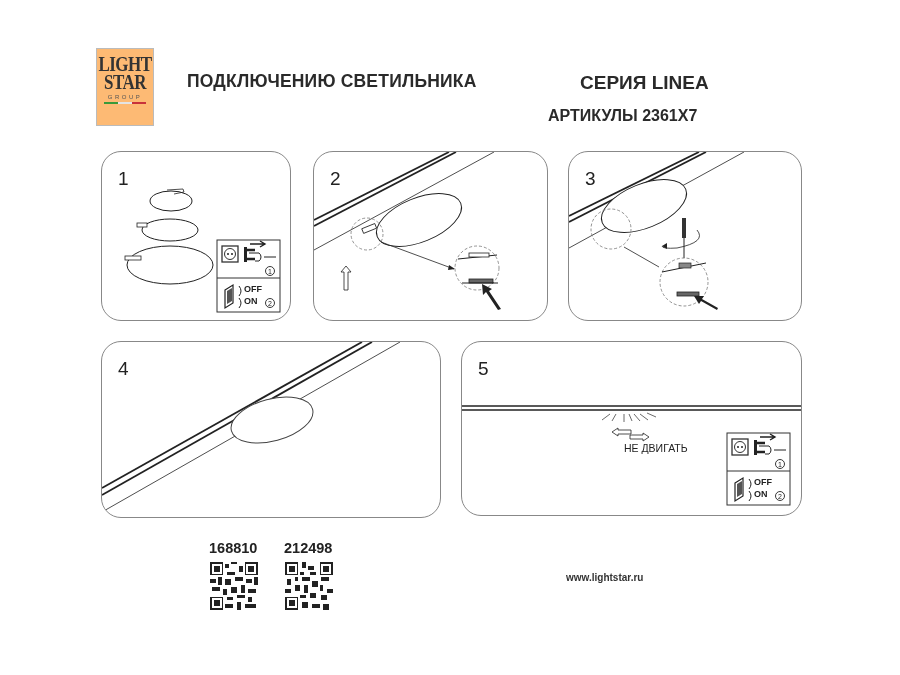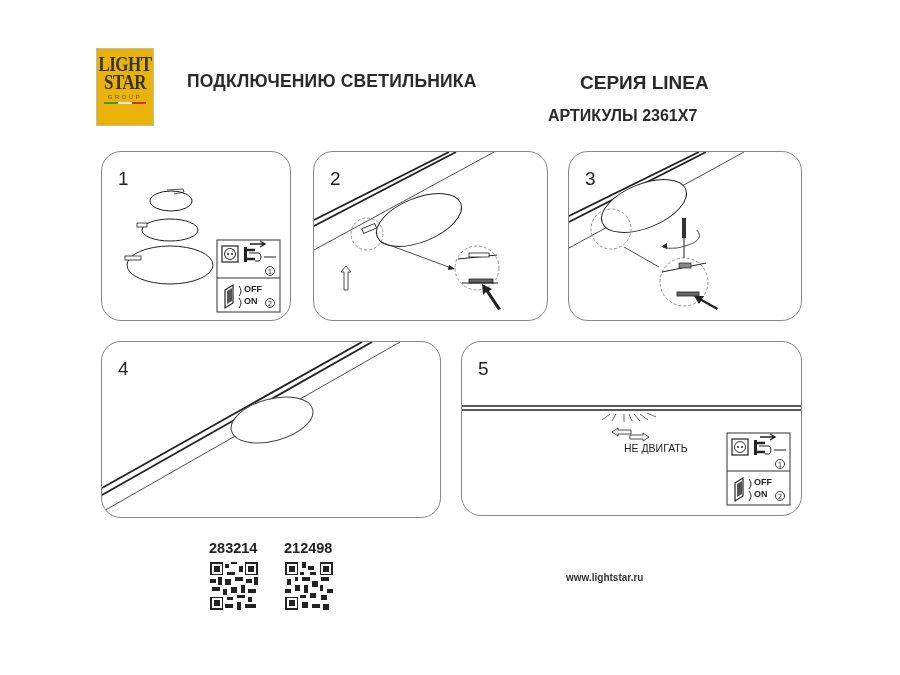--- a/index.html
+++ b/index.html
@@ -1,18 +1,18 @@
 <!DOCTYPE html>
 <html><head>
 <meta charset="utf-8">
 <style>
   html,body{margin:0;padding:0;background:#fff;}
   body{width:900px;height:675px;position:relative;overflow:hidden;font-family:"Liberation Sans",sans-serif;color:#222;}
   .abs{position:absolute;}
-  .logo{left:96px;top:48px;width:58px;height:78px;border:1px solid #bbb;box-sizing:border-box;text-align:center;background:#eab308;}
+  .logo{left:96px;top:48px;width:58px;height:78px;border:1px solid #bbb;box-sizing:border-box;text-align:center;background:#fdba74;}
   .logo .l1,.logo .l2{font-family:"Liberation Serif",serif;font-weight:bold;font-size:17px;line-height:15px;letter-spacing:-0.5px;color:#333;transform:scaleY(1.2);}
   .logo .l1{margin-top:8px;}
   .logo .l2{margin-top:3px;}
   .logo .g{font-size:6px;letter-spacing:2.5px;color:#555;margin-top:4px;}
   .flag{display:flex;justify-content:center;margin-top:2px;}
   .flag span{display:block;width:14px;height:2px;}
   .title{left:187px;top:70px;font-weight:bold;font-size:17.5px;line-height:22px;color:#2a2a2a;letter-spacing:0.2px;}
   .series{left:580px;top:72px;font-weight:bold;font-size:19px;color:#2a2a2a;}
   .articles{left:548px;top:107px;font-weight:bold;font-size:16px;color:#2a2a2a;}
   .panel{border:1px solid #888;border-radius:20px;background:#fff;overflow:hidden;box-sizing:border-box;}
@@ -152,21 +152,21 @@
     <path d="M150 90 l6 -4 v2 h13 v4 h-13 v2 z" fill="#fff" stroke="#222" stroke-width="0.8"></path>
     <path d="M187 95 l-6 -4 v2 h-13 v4 h13 v2 z" fill="#fff" stroke="#222" stroke-width="0.8"></path>
     <g transform="translate(265,91)">
         <use href="#power-picto"></use>
       </g>
   </svg>
   <div class="num">5</div>
   <div class="abs" style="left:138px;top:100px;font-size:10.5px;color:#222;margin-left:24px;">НЕ ДВИГАТЬ</div>
 </div>
 
-<div class="abs code" style="left:209px;top:540px;">283214</div>
+<div class="abs code" style="left:209px;top:540px;">168810</div>
 <div class="abs code" style="left:284px;top:540px;">212498</div>
 
 <svg class="abs qr" style="left:209px;top:562px;" viewBox="0 0 25 25" shape-rendering="crispEdges">
   <rect width="25" height="25" fill="#fff"></rect>
   <g fill="#222">
     <rect x="0" y="0" width="7" height="7"></rect>
       <rect x="1" y="1" width="5" height="5" fill="#fff"></rect>
       <rect x="2" y="2" width="3" height="3"></rect>
     <rect x="18" y="0" width="7" height="7"></rect>
       <rect x="19" y="1" width="5" height="5" fill="#fff"></rect>

